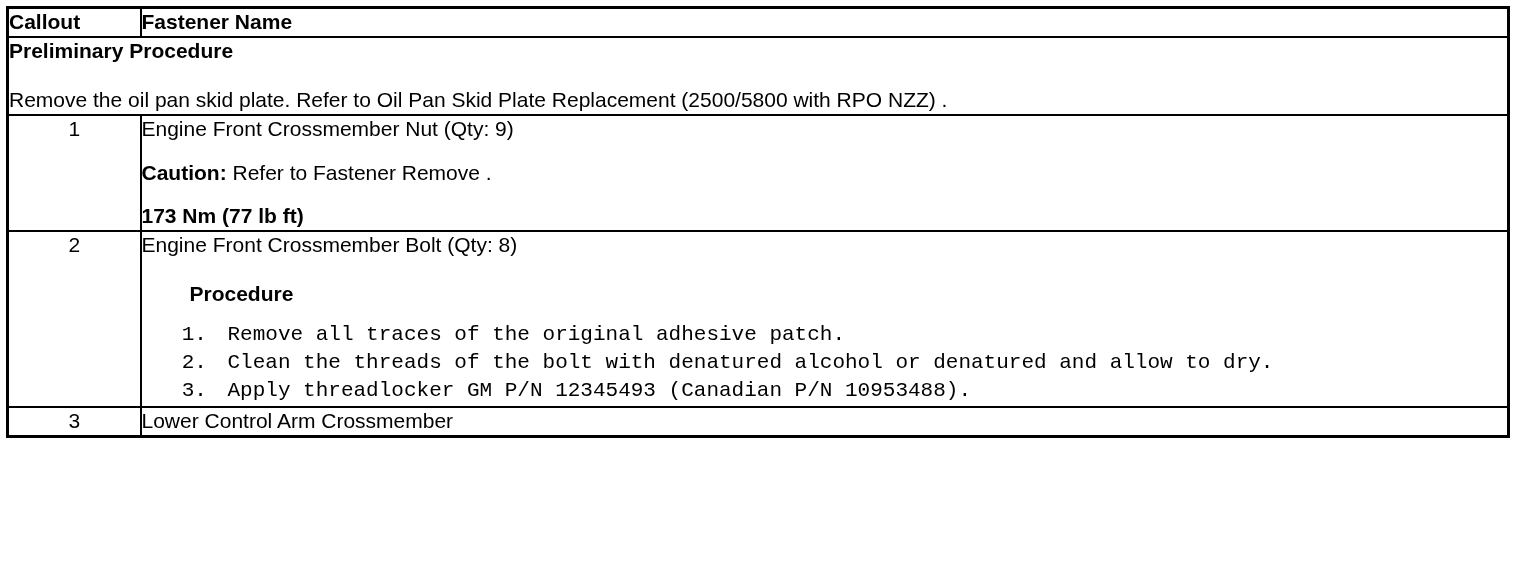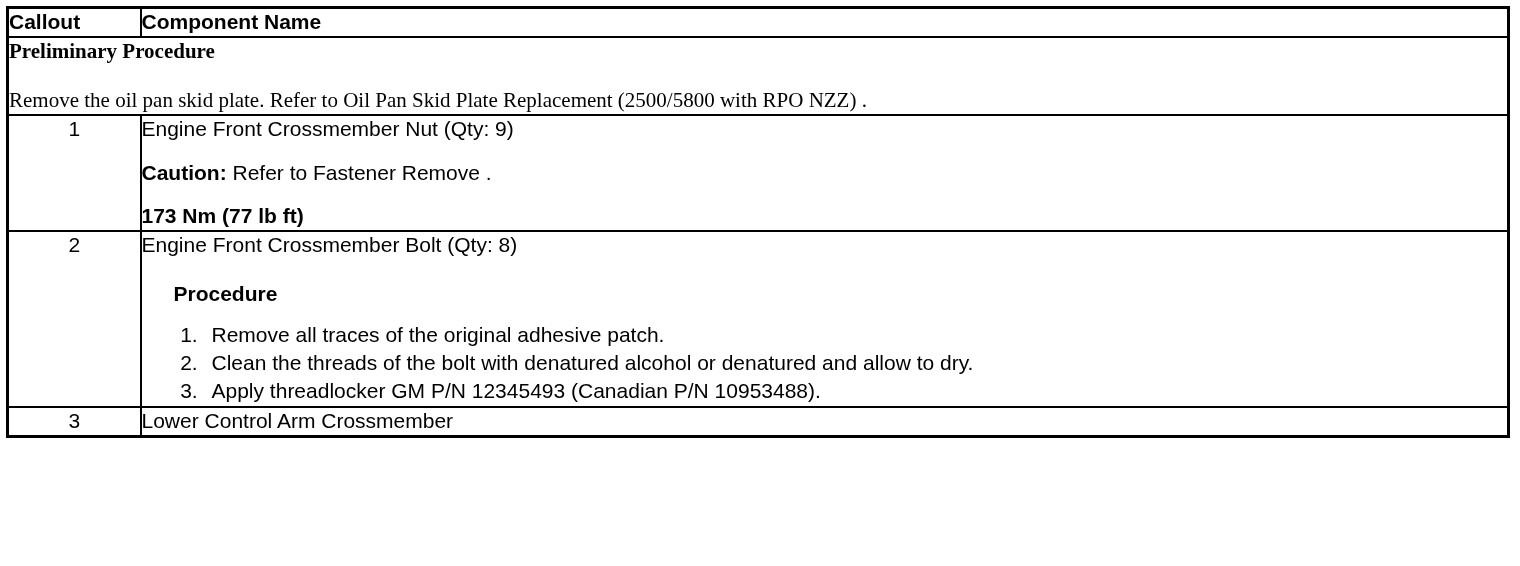--- a/index.html
+++ b/index.html
@@ -47,39 +47,39 @@
     text-align: center;
     vertical-align: middle;
     font-size: 21px;
     padding: 4px 2px;
   }
   td.body {
     padding: 8px 10px 10px 10px;
   }
   td.prelim {
     padding: 9px 6px 10px 8px;
-    font-family: Liberation Serif, serif;
   }
   .bold { font-weight: bold; }
   .line { margin: 0; }
   .gap-1 { height: 17px; }
   .gap-2 { height: 22px; }
   .gap-3 { height: 14px; }
   .proc-head {
     font-weight: bold;
-    margin-left: 32px;
+    margin-left: 48px;
   }
   ol.steps {
     margin: 0;
     padding-left: 62px;
     list-style-position: outside;
   }
   ol.steps li {
-    margin: 0 0 1px 0;
+    margin: 0 0 1px 16px;
     padding-left: 8px;
+    font-family: Liberation Mono, monospace;
   }
   td.lastrow {
     padding: 5px 10px 6px 10px;
     font-size: 21px;
     margin-left: 40px;
   }
   td.callout-last {
     text-align: center;
     vertical-align: middle;
     font-size: 21px;
@@ -90,21 +90,21 @@
 
 <div id="sheet">
   <table class="proc">
     <colgroup>
       <col class="c-callout">
       <col class="c-name">
     </colgroup>
     <thead>
       <tr>
         <th class="hdr">Callout</th>
-        <th class="hdr">Component Name</th>
+        <th class="hdr">Fastener Name</th>
       </tr>
     </thead>
     <tbody>
       <tr>
         <td class="prelim" colspan="2">
           <p class="line bold">Preliminary Procedure</p>
           <div class="gap-2"></div>
           <p class="line">Remove the oil pan skid plate. Refer to Oil Pan Skid Plate Replacement (2500/5800 with RPO NZZ) .</p>
         </td>
       </tr>

